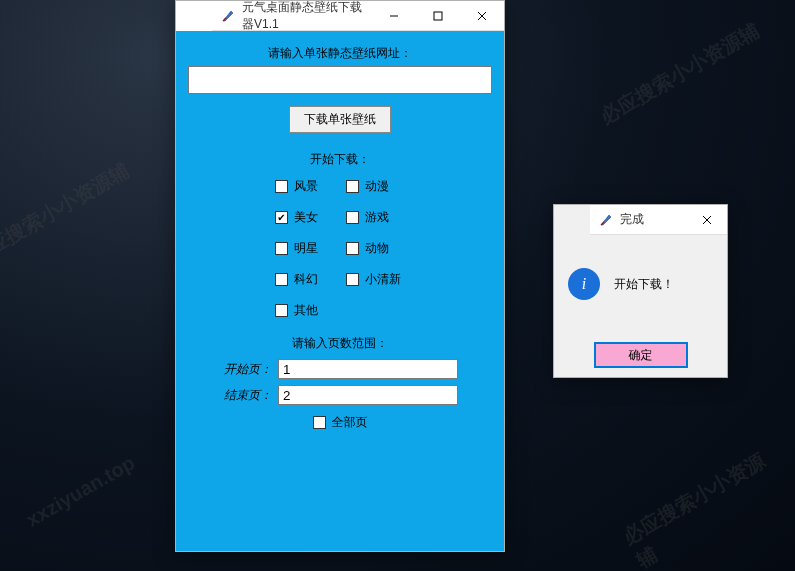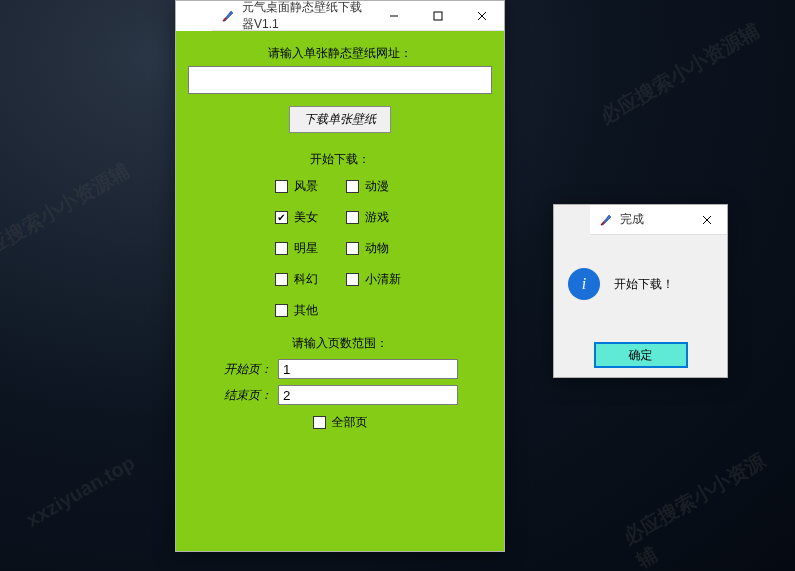--- a/index.html
+++ b/index.html
@@ -54,42 +54,41 @@
   .titlebar .ctrls { display: flex; }
   .titlebar .ctrl {
     width: 44px; height: 30px;
     display: flex; align-items: center; justify-content: center;
     color: #333;
     cursor: pointer;
   }
 
   .main-window { left: 175px; top: 0; width: 330px; height: 552px; }
   .main-body {
-    background: #84cc16;
+    background: #0ea5e9;
     height: calc(100% - 30px);
     padding: 10px 12px;
     display: flex;
     flex-direction: column;
     align-items: center;
   }
   .lbl { color: #000; margin: 4px 0; }
   .url-input {
     width: 100%; height: 28px;
     background: #fff;
     border: 1px solid #7a7a7a;
     padding: 2px 4px;
   }
   .tk-btn {
     background: #f0f0f0;
     border: 1px solid #888;
     padding: 4px 14px;
     cursor: pointer;
     font-family: inherit;
     font-size: 12px;
-    font-style: italic;
   }
   .cat-grid {
     display: grid;
     grid-template-columns: auto auto;
     column-gap: 28px;
     row-gap: 14px;
     margin: 6px 4px 4px 0;
   }
   .chk {
     display: flex; align-items: center; gap: 6px;
@@ -138,21 +137,21 @@
     font-style: italic;
   }
   .dialog-footer {
     padding: 10px;
     display: flex;
     justify-content: center;
     background: #f0f0f0;
   }
   .ok-btn {
     width: 92px; height: 24px;
-    background: #5eead4;
+    background: #f9a8d4;
     border: 1px solid #0078d7;
     outline: 1px solid #0078d7;
     cursor: pointer;
     font-family: inherit;
     font-size: 12px;
   }
 </style>
 </head>
 <body>
 

